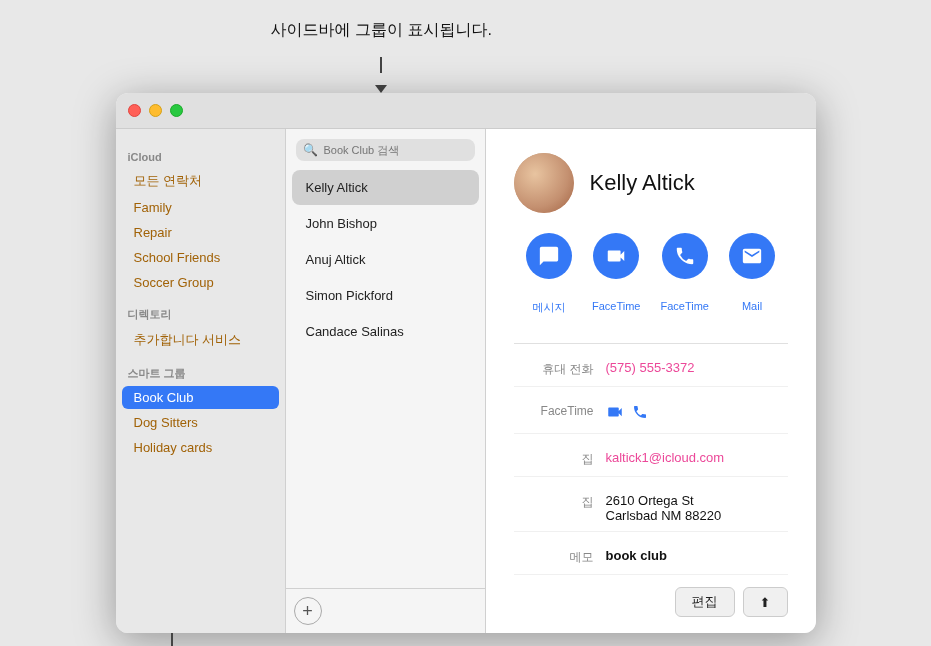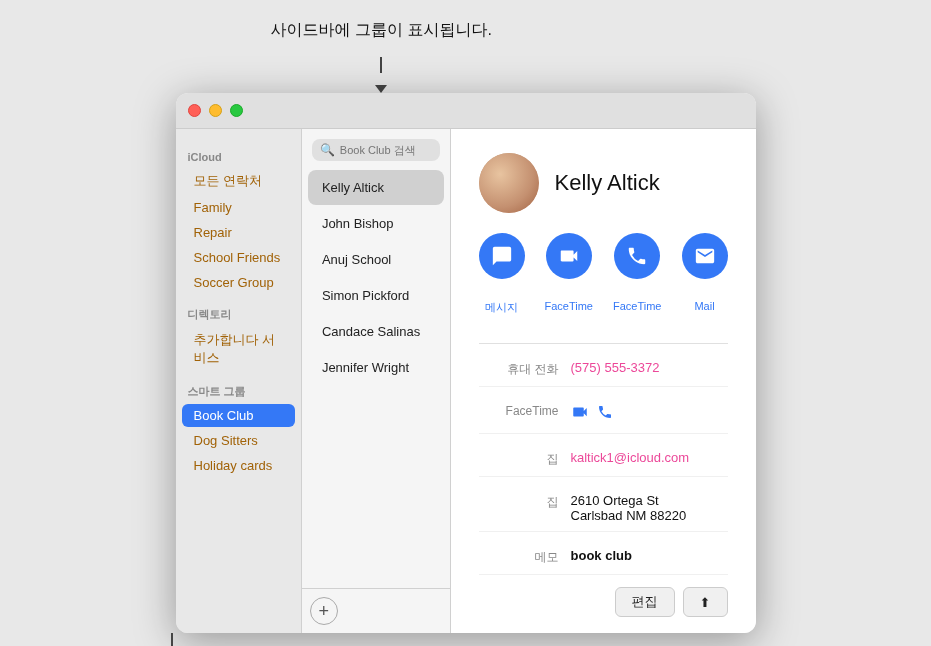--- a/index.html
+++ b/index.html
@@ -8,21 +8,21 @@
       background: #e8e8e8;
       display: flex;
       flex-direction: column;
       align-items: center;
       justify-content: center;
       min-height: 100vh;
       padding: 20px;
     }
 
     .window {
-      width: 580px;
+      width: 700px;
       background: #f0f0f0;
       border-radius: 12px;
       box-shadow: 0 8px 40px rgba(0,0,0,0.35);
       overflow: hidden;
       display: flex;
       flex-direction: column;
     }
 
     .titlebar {
       background: #e0e0e0;
@@ -401,24 +401,23 @@
       <div class="contact-list">
         <div class="search-bar">
           <div class="search-input-wrap">
             <span class="search-icon-svg">🔍</span>
             <input class="search-input" type="text" placeholder="Book Club 검색" style="">
           </div>
         </div>
         <div class="contact-items">
           <div class="contact-item selected">Kelly Altick</div>
           <div class="contact-item">John Bishop</div>
-          <div class="contact-item">Anuj School</div>
+          <div class="contact-item">Anuj Altick</div>
           <div class="contact-item">Simon Pickford</div>
           <div class="contact-item">Candace Salinas</div>
-          <div class="contact-item">Jennifer Wright</div>
         </div>
         <div class="list-bottom">
           <button class="add-btn">+</button>
         </div>
       </div>
 
       <div class="detail-panel">
         <div class="contact-header">
           <div class="avatar">
             <div class="avatar-face"></div>

